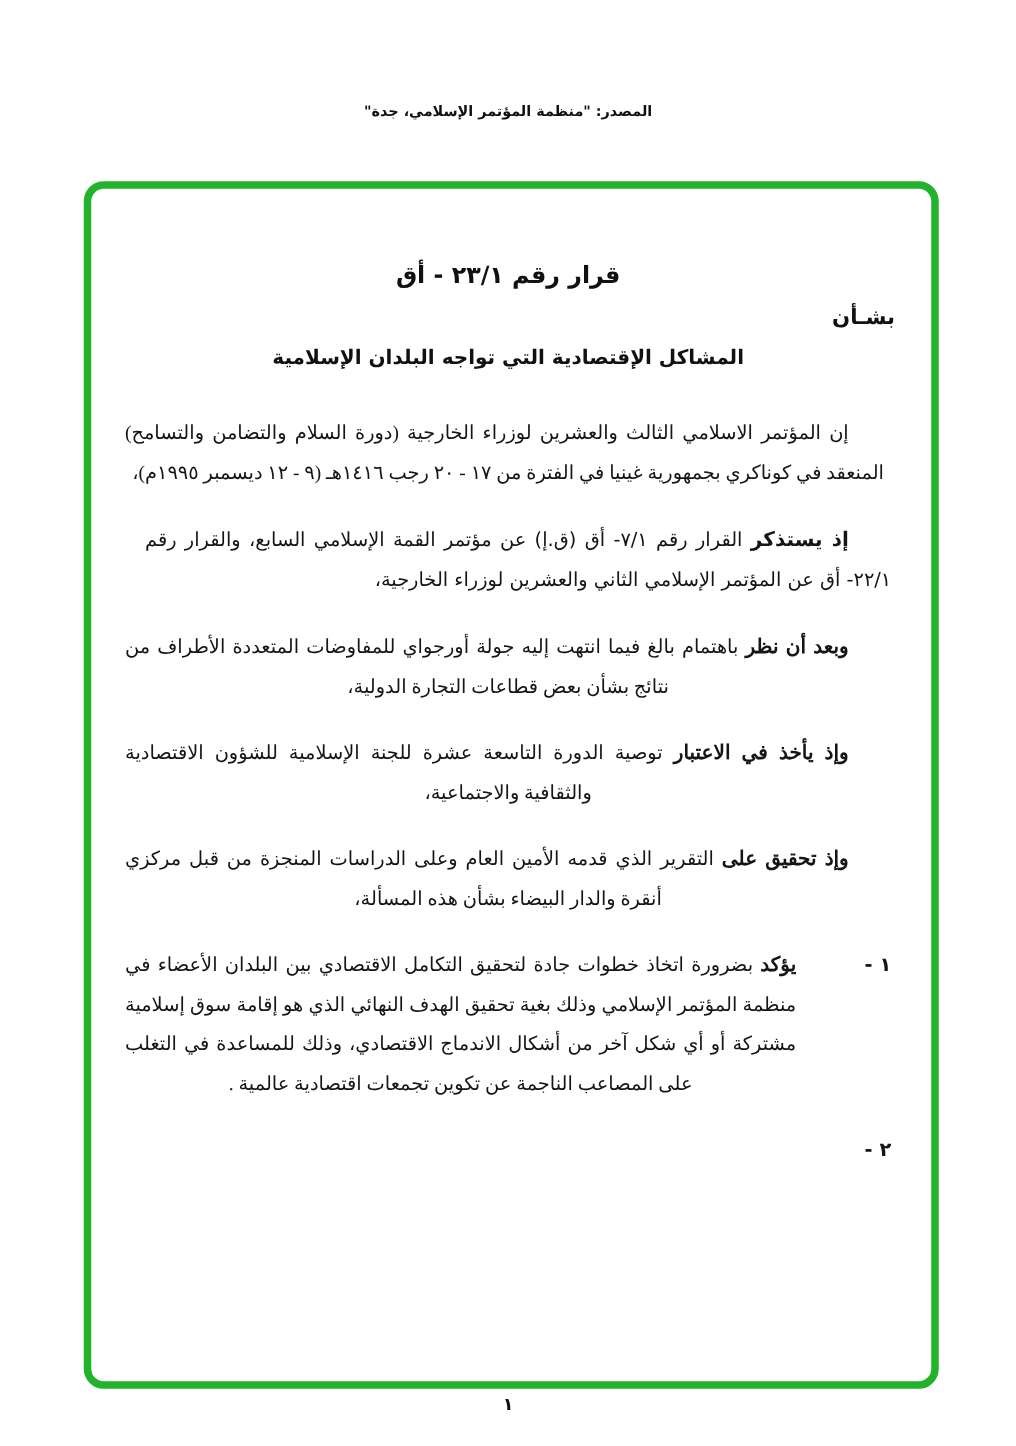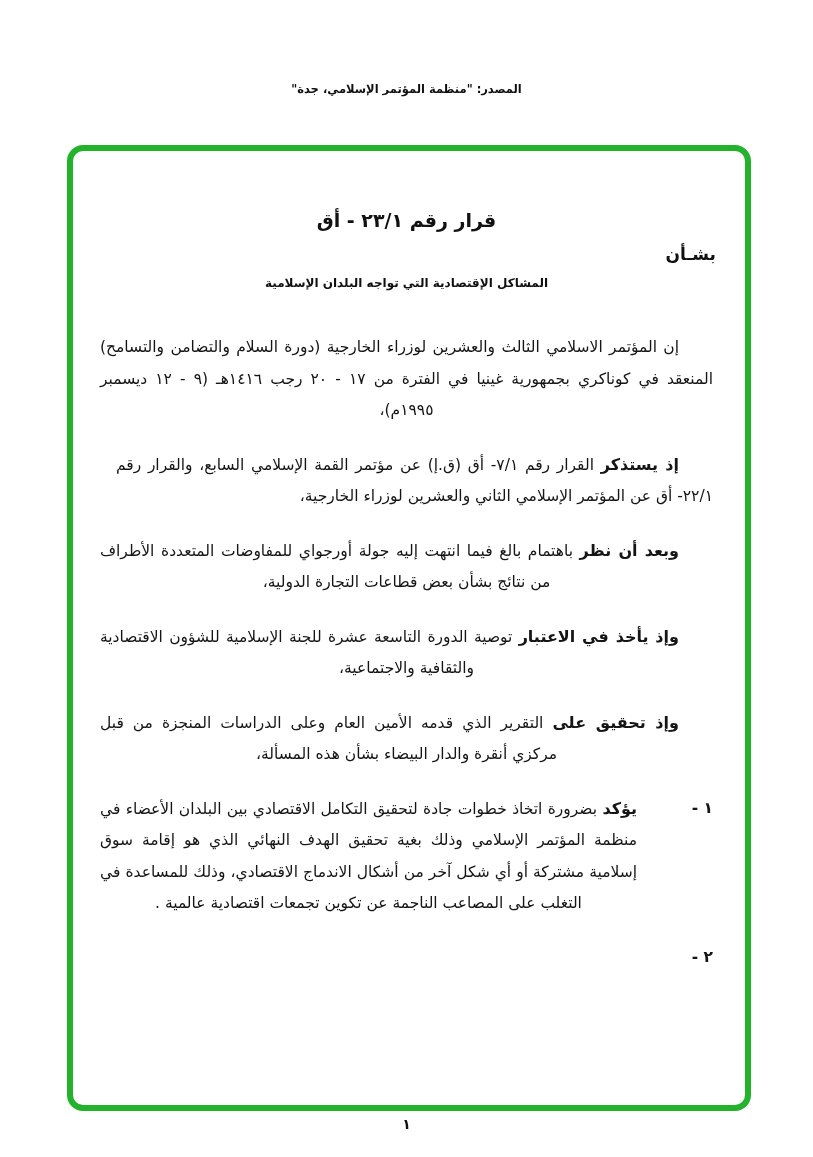--- a/index.html
+++ b/index.html
@@ -22,32 +22,32 @@
     box-sizing:border-box;border:6px solid #22b32b;border-radius:16px;
     background:transparent;
   }
   
   .doc-heading{
     position:absolute;top:168px;left:97px;right:97px;
     direction:rtl;text-align:center;font-weight:bold;color:#111;margin-top:41px;
   }
   .doc-heading .title{font-size:19px;}
   .doc-heading .subtitle{font-size:17px;margin-top:13px;text-align:right;}
-  .doc-heading .subject{font-size:12px;margin-top:12px;}
+  .doc-heading .subject{font-size:16px;margin-top:12px;}
   
   .doc-body{
     position:absolute;top:331px;left:100px;right:100px;
     direction:rtl;font-size:15.5px;line-height:31.5px;color:#151515;
   }
   .para{
     margin:0 0 22px 0;text-align:justify;text-indent:34px;
   }
   .para .lead{font-weight:bold;font-size:16px;}
   .al-right{text-align-last:right;margin-left:16px;}
-  .al-center{text-align-last:center;}
+  .al-center{text-align-last:center;font-family:Liberation Serif, serif;}
   .al-left{text-align-last:left;}
   .item{display:flex;margin:0 0 22px 0;}
   .item-num{flex:none;width:76px;font-weight:bold;font-size:15.5px;}
   .item-body{flex:1;text-align:justify;}
   .item-body .lead{font-weight:bold;font-size:16px;}
   
   .page-number{
     position:absolute;top:1116px;left:0;right:0;
     text-align:center;font-size:14px;font-weight:bold;color:#111;
   }

